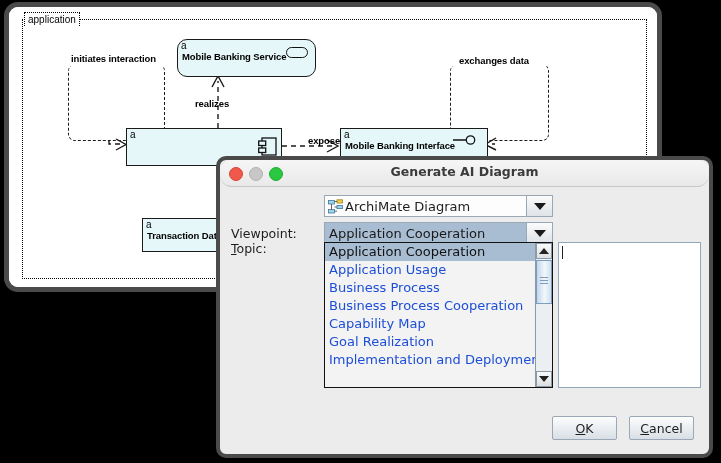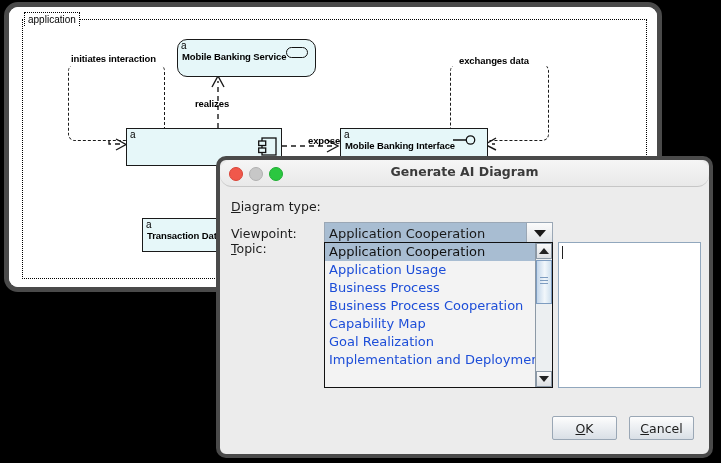--- a/index.html
+++ b/index.html
@@ -213,24 +213,36 @@
 
 <div id="dialog">
 
   <div id="titlebar">
     <span class="tl-dot" id="dot-close"></span>
     <span class="tl-dot" id="dot-min"></span>
     <span class="tl-dot" id="dot-max"></span>
     <div id="title-text">Generate AI Diagram</div>
   </div>
 
-  <div class="form-label" style="left:11px;top:39px;"><span class="mn">D</span><span>iagram type:</span></div>
   <div class="form-label" style="left:11px;top:66px;">Viewpoint:</div>
   <div class="form-label" style="left:11px;top:81px;"><span class="mn">T</span><span>opic:</span></div>
 
+  <div class="combo" id="combo-type">
+    <svg class="combo-icon" viewBox="0 0 16 16">
+      <rect x="0.5" y="1.5" width="6" height="3.5" fill="#9fd4ee" stroke="#3d7a99" stroke-width="0.8"></rect>
+      <rect x="9" y="0.8" width="5.5" height="3.2" fill="#f2d04a" stroke="#9c8020" stroke-width="0.8"></rect>
+      <rect x="0.5" y="10.5" width="6" height="3.5" fill="#9fd4ee" stroke="#3d7a99" stroke-width="0.8"></rect>
+      <rect x="9" y="6.4" width="5.5" height="3.2" fill="#9fd4ee" stroke="#3d7a99" stroke-width="0.8"></rect>
+      <path d="M3.5 5V10.5M6.5 2.5H9M6.5 8H9M6.5 12.2H9" stroke="#555" stroke-width="0.9" fill="none"></path>
+    </svg>
+    <span class="combo-text">ArchiMate Diagram</span>
+    <span class="combo-arrow">
+        <i class="tri-down"></i>
+      </span>
+  </div>
 
   <div class="combo" id="combo-view">
     <span class="combo-text">Application Cooperation</span>
     <span class="combo-arrow">
         <i class="tri-down"></i>
       </span>
   </div>
 
   <div id="topic-area">
     <span id="topic-caret"></span>

